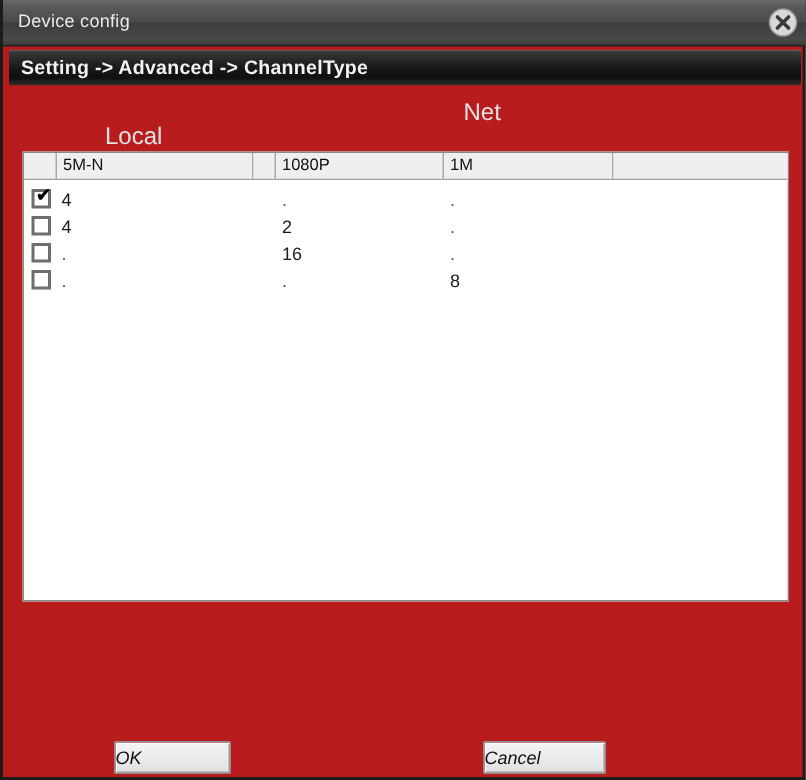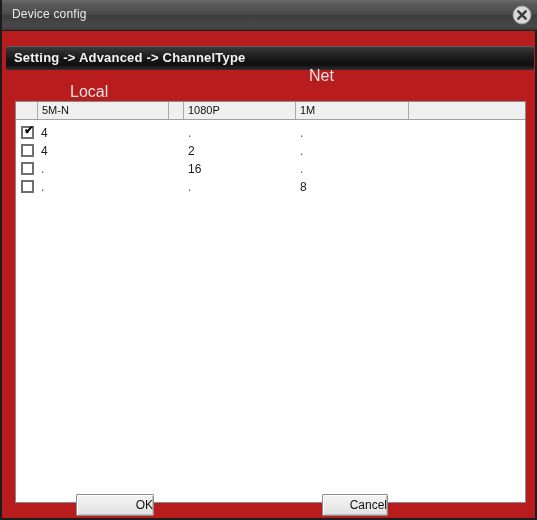--- a/index.html
+++ b/index.html
@@ -59,21 +59,20 @@
     position: absolute;
     left: 4px;
     top: 33px;
     width: 528px;
     height: 24px;
     background: linear-gradient(to bottom,
         #3c3c3c 0%, #2a2a2a 22%, #161616 55%, #101010 78%, #2f2f2f 100%);
     border-radius: 2px;
     border-top: 1px solid #5d5d5d;
     box-sizing: border-box;
-    margin-top: 13px;
   }
   #breadcrumb-text {
     position: absolute;
     left: 8px;
     top: 3px;
     font-size: 13px;
     font-weight: bold;
     color: #f2f2f2;
     white-space: nowrap;
     letter-spacing: 0.2px;
@@ -88,21 +87,21 @@
   }
   #label-local { left: 68px; top: 83px; }
   #label-net   { left: 307px; top: 67px; }
 
   
   #table-panel {
     position: absolute;
     left: 13px;
     top: 101px;
     width: 511px;
-    height: 402px;
+    height: 300px;
     background: #ffffff;
     border: 1px solid #8a8a8a;
     box-sizing: border-box;
     overflow: hidden;
   }
 
   #table-header {
     position: relative;
     height: 18px;
     width: 100%;
@@ -181,27 +180,28 @@
   
   .btn {
     position: absolute;
     height: 22px;
     background: linear-gradient(to bottom, #f4f4f4 0%, #ebebeb 50%, #e0e0e0 100%);
     border: 1px solid #8d8d8d;
     box-shadow: inset 1px 1px 0 #ffffff, inset -1px -1px 0 #c0c0c0;
     box-sizing: border-box;
     font-size: 12px;
     color: #101010;
-    text-align: right;
+    text-align: left;
     line-height: 20px;
     cursor: pointer;
     border-radius: 1px;
+    font-style: italic;
   }
   #ok-button     { left: 74px;  top: 494px; width: 78px; }
-  #cancel-button { left: 320px; top: 494px; width: 66px; }
+  #cancel-button { left: 320px; top: 494px; width: 82px; }
 </style>
 </head>
 <body>
 
 <div id="dialog">
 
   <div id="titlebar">
     <div id="titlebar-text">Device config</div>
     <div id="close-button">
       <svg width="20" height="20" viewBox="0 0 20 20" aria-hidden="true">

